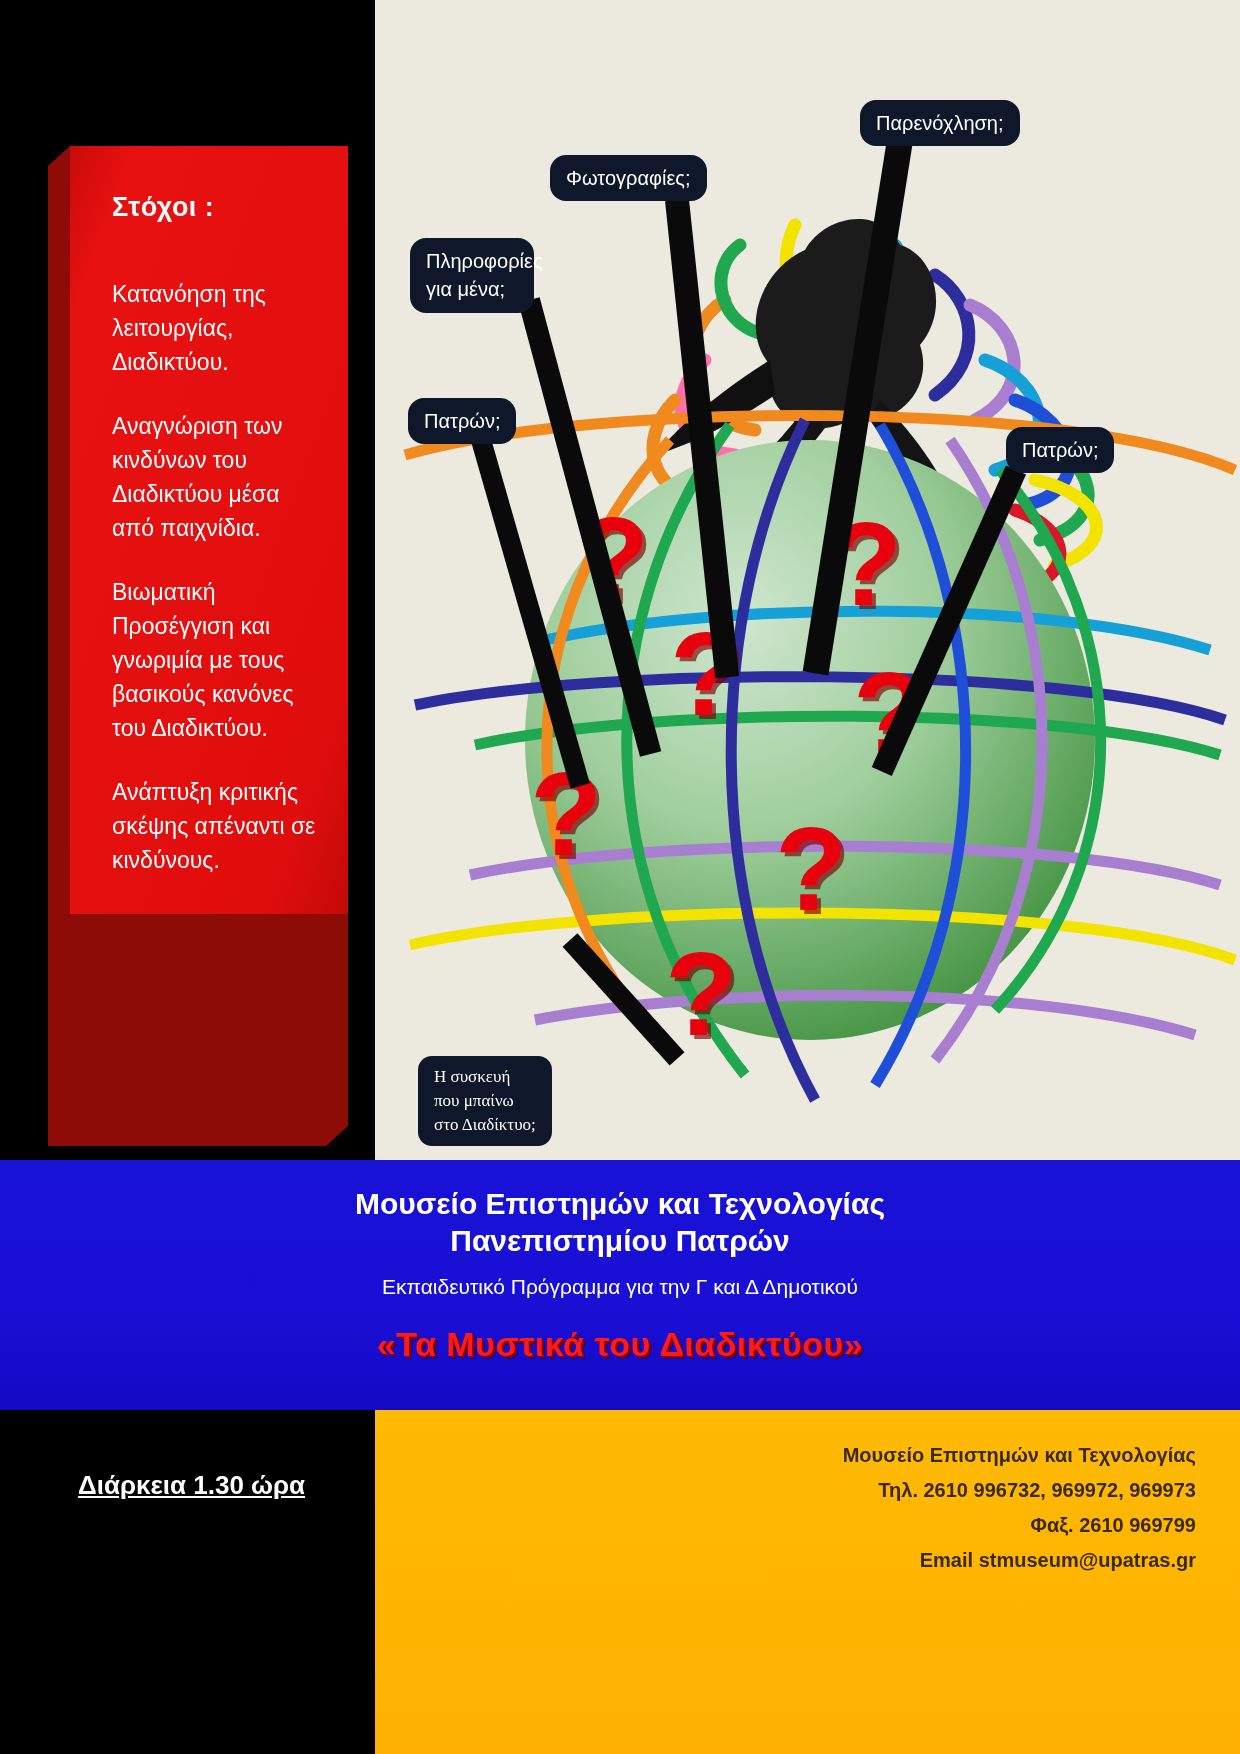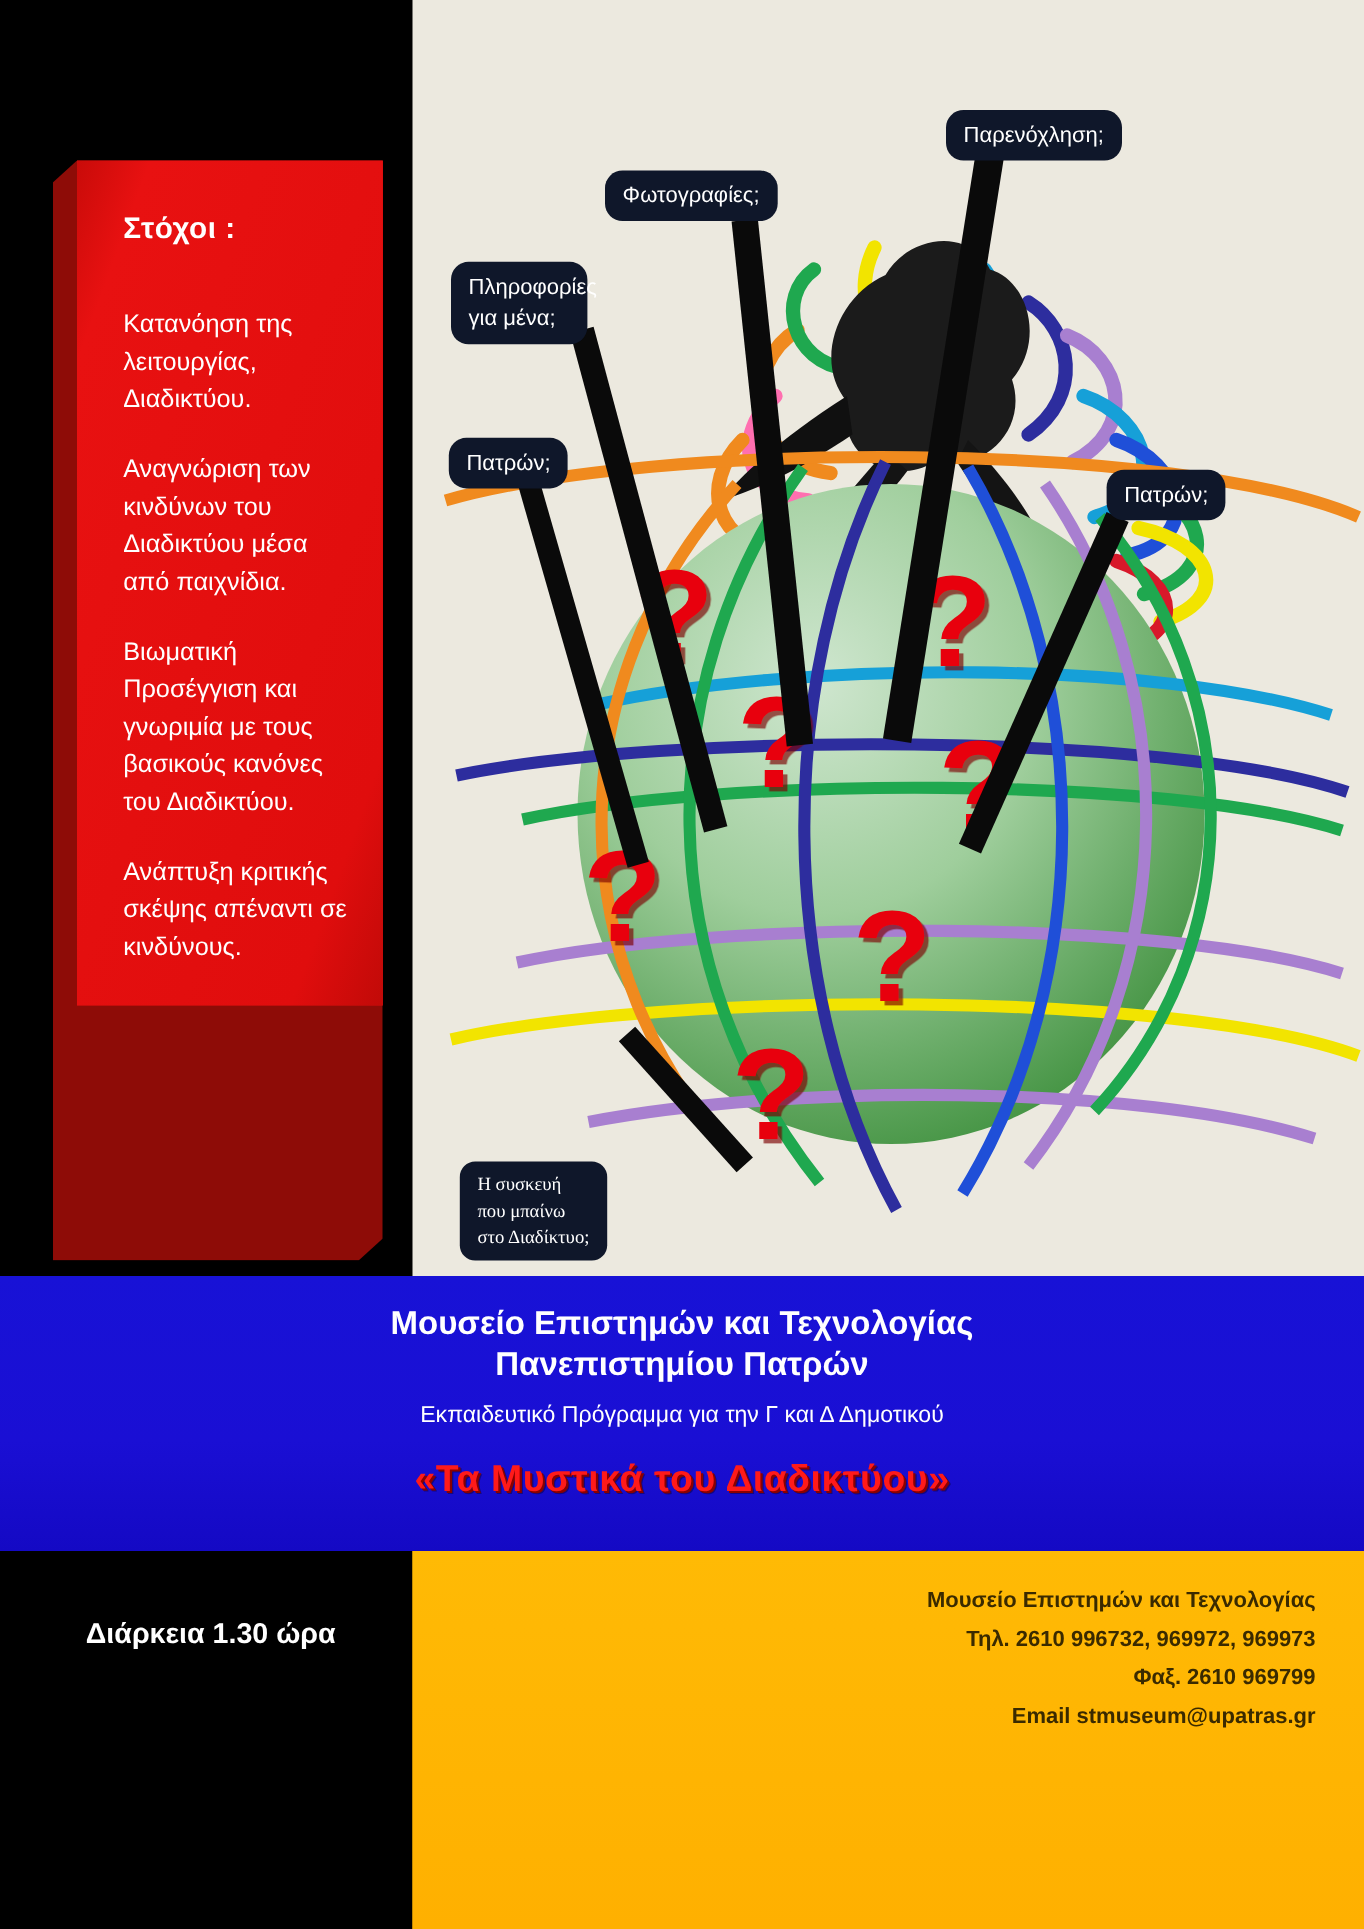--- a/index.html
+++ b/index.html
@@ -81,21 +81,21 @@
   .bottom-strip { position:absolute; left:0; top:1410px; width:1240px; height:344px; background:#000; }
   .orange-box {
     position:absolute; left:375px; top:1410px; width:865px; height:344px;
     background:#ffb500;
     background-image:linear-gradient(180deg,#ffba05 0%,#ffb000 100%);
     padding:28px 44px 0 0; text-align:right;
   }
   .contact-line { color:#3a2a00; font-size:20px; font-weight:bold; line-height:1.75; }
   .duration {
     position:absolute; left:78px; top:1470px; color:#ffffff;
-    font-size:26px; font-weight:bold;
+    font-size:26px; font-weight:bold;text-decoration:underline;
   }
 </style>
 </head>
 <body>
 
 <div id="poster">
 
   <div class="black-left"></div>
   <div class="art-bg"></div>
 

